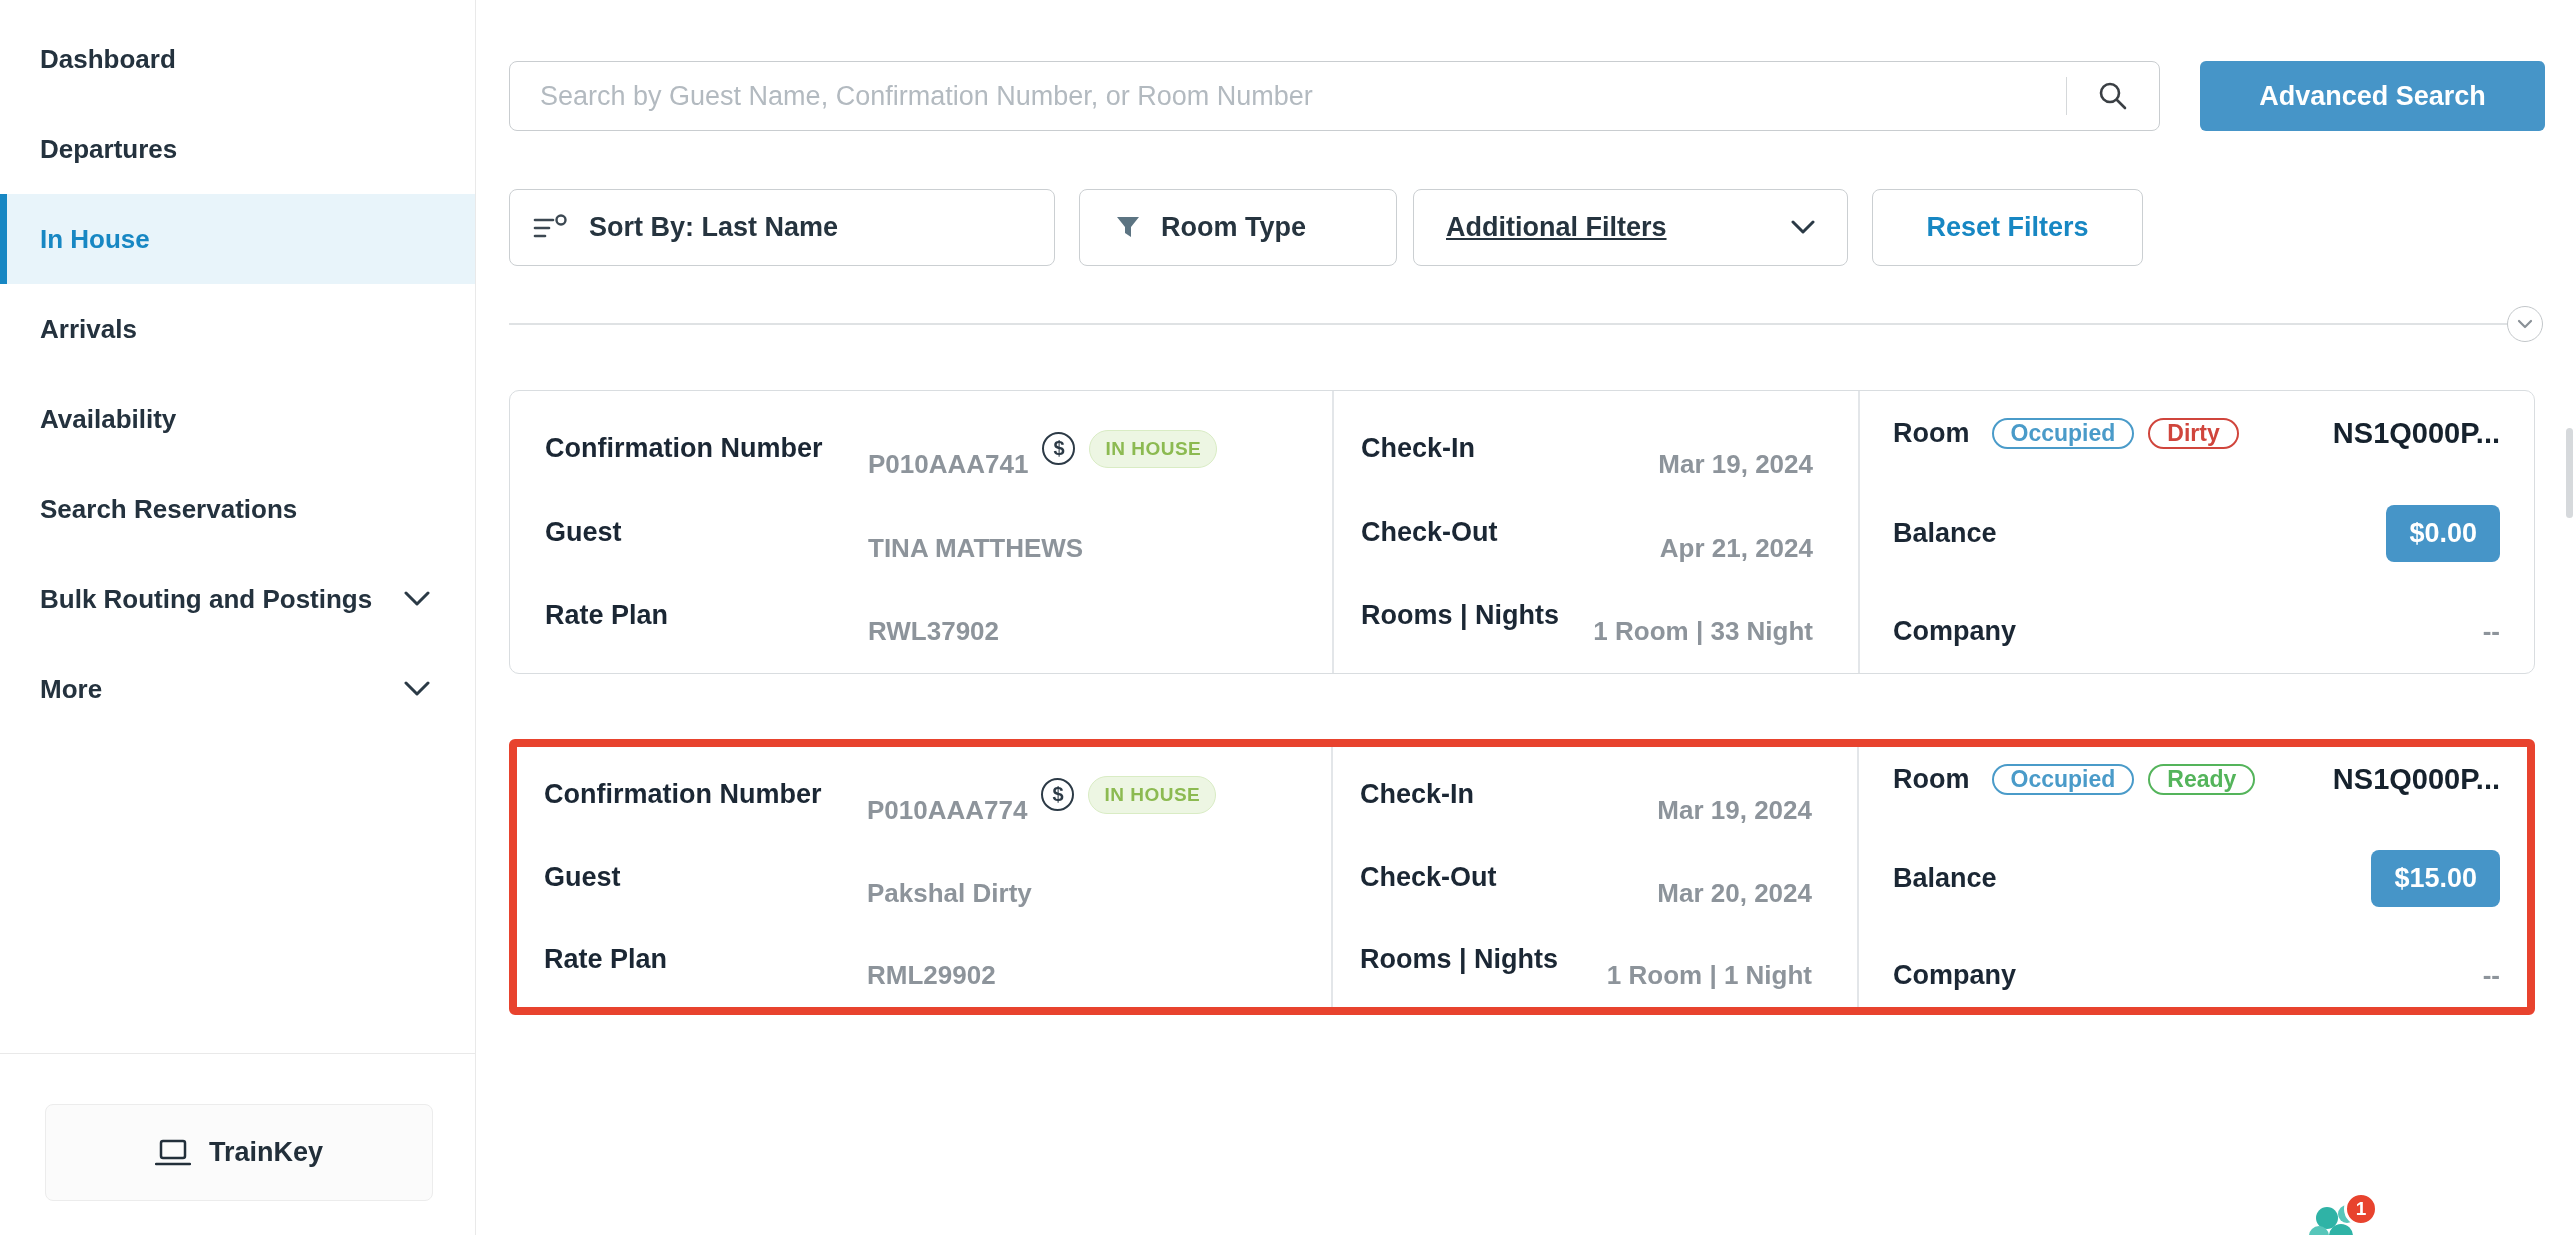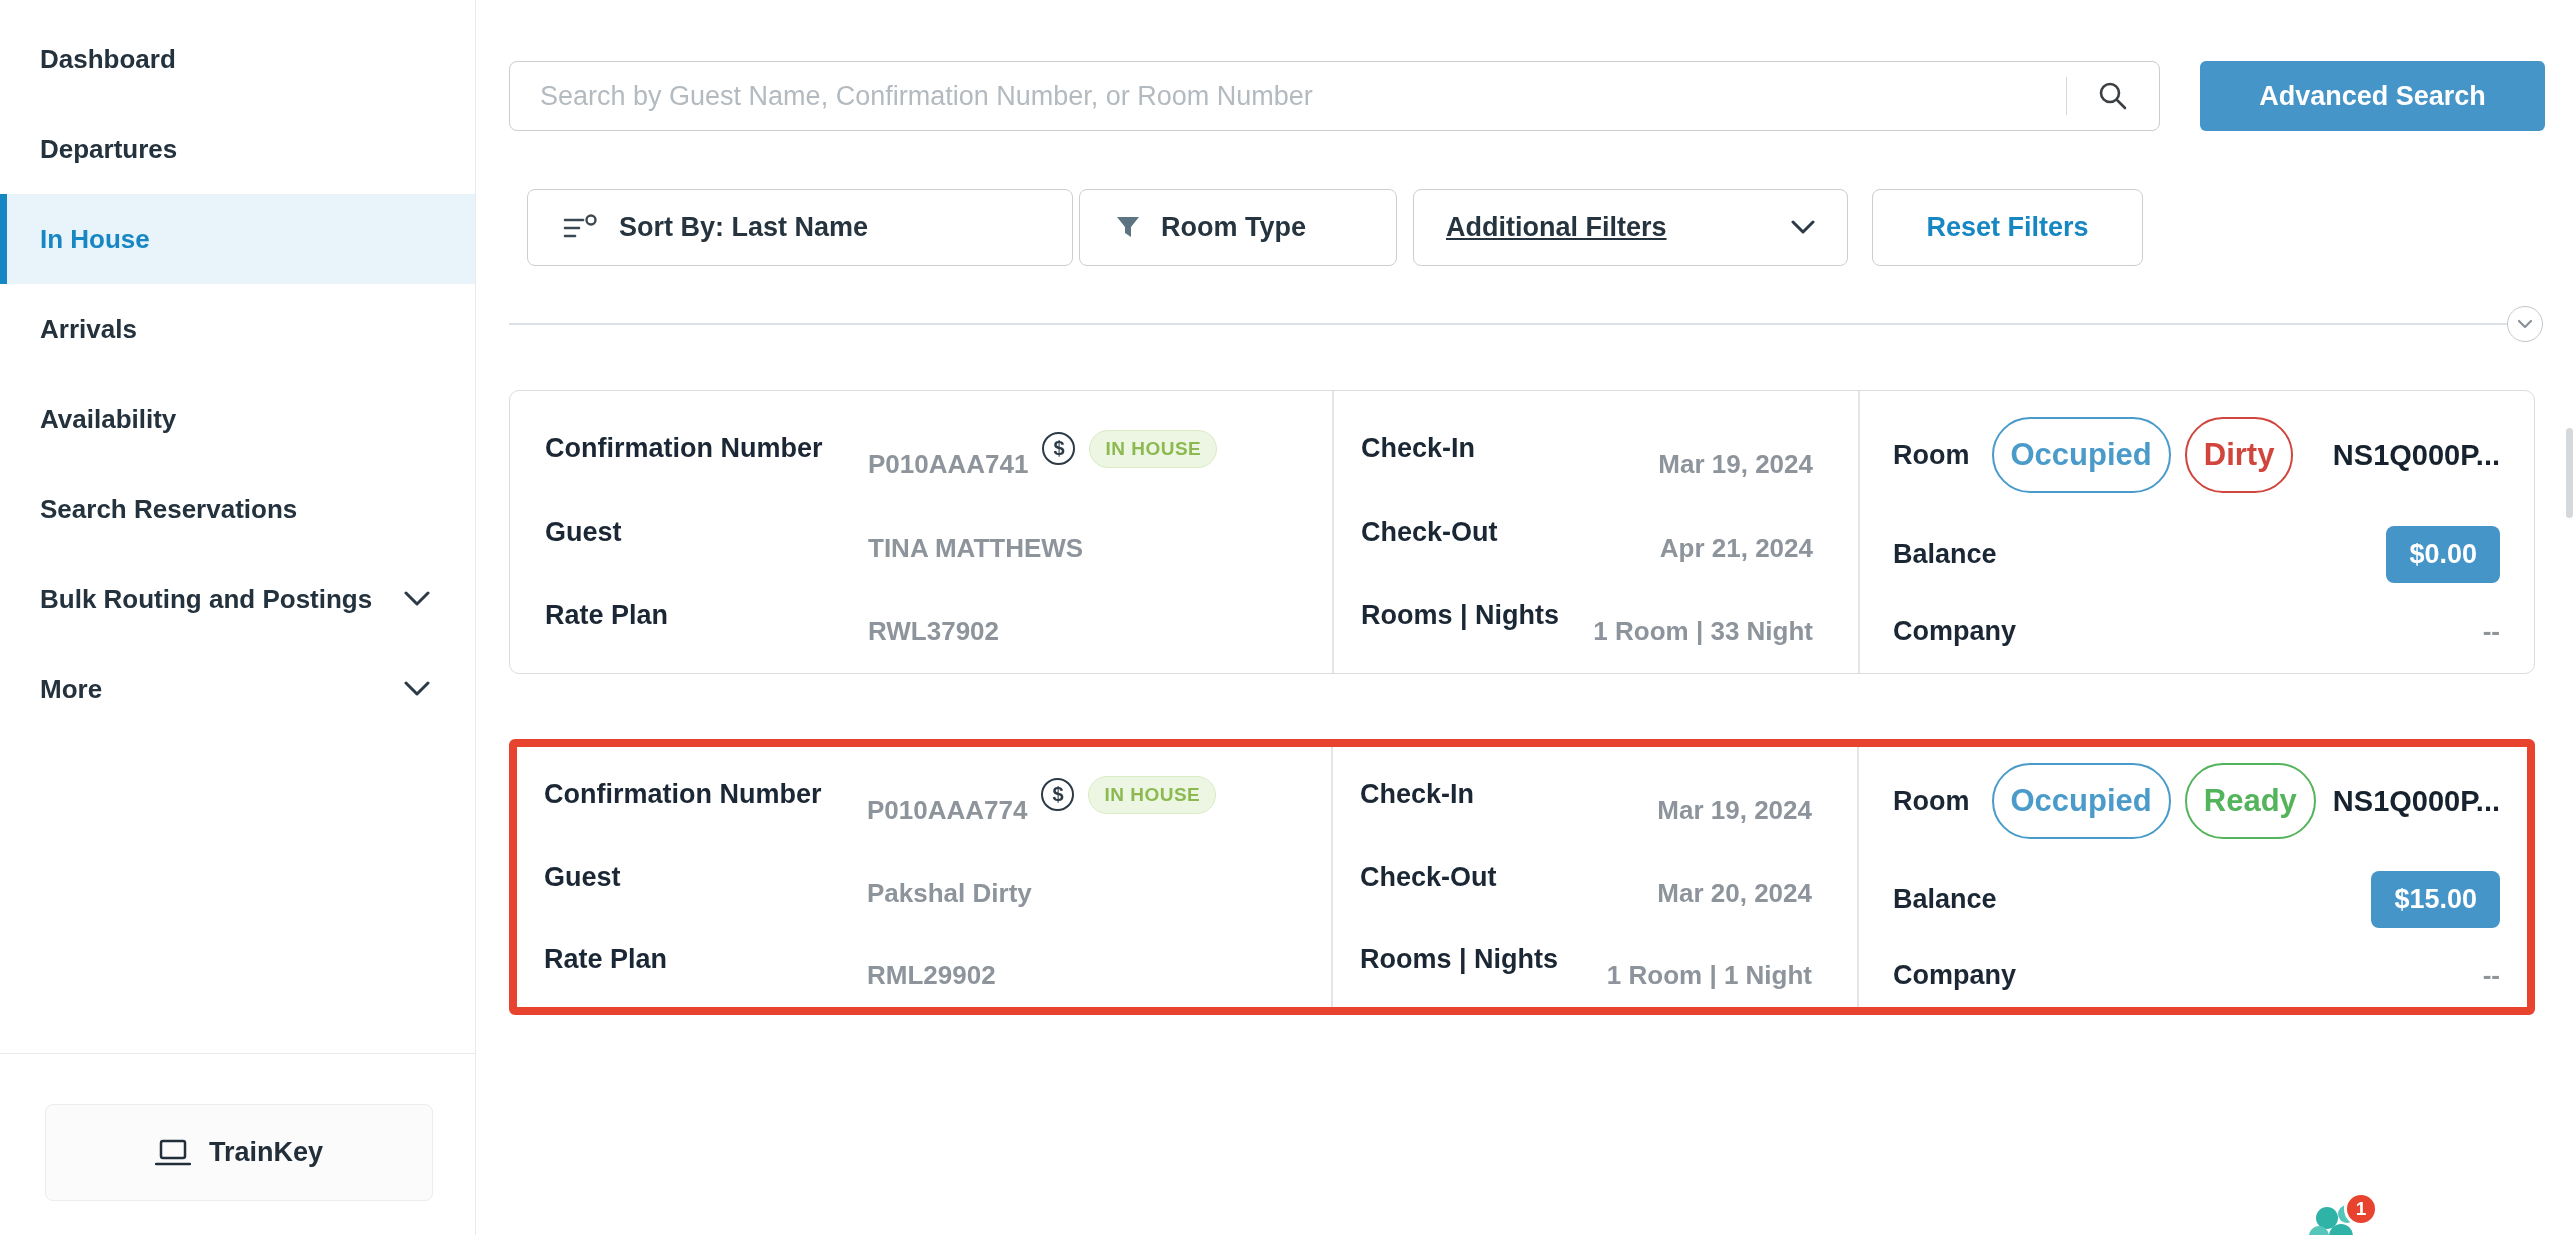--- a/index.html
+++ b/index.html
@@ -38,21 +38,21 @@
     background:none; border:none; cursor:pointer;}
   .advanced-btn{position:absolute; left:2200px; top:61px; width:345px; height:70px;
     background:var(--accent); color:#fff; border:none; border-radius:6px; font-size:27px;
     font-weight:600; cursor:pointer; font-family:"Liberation Sans", sans-serif;}
 
   
   .fbtn{position:absolute; top:189px; height:77px; background:#fff;
     border:1.5px solid #cbcfd2; border-radius:8px; display:flex; align-items:center;
     font-size:27px; font-weight:600; color:#26343f; cursor:pointer; gap:20px;
     font-family:"Liberation Sans", sans-serif;}
-  .fbtn.sort{left:509px; width:546px; padding-left:35px;margin-left:18px;}
+  .fbtn.sort{left:509px; width:546px; padding-left:23px;}
   .fbtn.roomtype{left:1079px; width:318px; padding-left:35px;}
   .fbtn.additional{left:1413px; width:435px; padding:0 32px; justify-content:space-between;text-decoration:underline;}
   .fbtn.reset{left:1872px; width:271px; justify-content:center; color:var(--link);}
 
   .list-divider{position:absolute; left:509px; top:323px; width:2026px; height:1.5px; background:#dfe2e4;}
   .collapse-circle{position:absolute; left:2507px; top:306px; width:36px; height:36px;
     border:1.5px solid #c3c7ca; border-radius:50%; background:#fff; display:flex;
     align-items:center; justify-content:center; cursor:pointer;}
 
   
@@ -73,21 +73,21 @@
   .lbl{font-size:27px; font-weight:700; color:#1b2734;}
   .col1 .lbl{width:323px; flex:none;}
   .val{font-size:26px; font-weight:700; color:#8d949b;margin-top:32px;}
   .col2 .crow{justify-content:space-between;}
   .vgroup{display:flex; align-items:center; gap:14px;}
   .dollar-icon{width:33px; height:33px; border:2px solid #2c3a46; border-radius:50%;
     display:inline-flex; align-items:center; justify-content:center; font-size:20px;
     font-weight:700; color:#2c3a46;}
   .inhouse-pill{background:var(--inhouseBg); color:var(--inhouse); border:1px solid var(--inhouseBorder);
     border-radius:994px; font-size:19px; font-weight:700; padding:7px 15px; letter-spacing:0.5px;}
-  .pill{border:2px solid; border-radius:994px; padding:18px 17px; font-size:31px;
+  .pill{border:2px solid; border-radius:994px; padding:0 17px; font-size:23px;
     font-weight:600; background:#fff;}
   .pill.blue{color:var(--occupied); border-color:var(--occupied);}
   .pill.red{color:var(--dirty); border-color:var(--dirty);}
   .pill.green{color:var(--ready); border-color:var(--ready);}
   .badges{display:flex; gap:14px; margin-left:22px;}
   .room-number{margin-left:auto; font-size:29px; font-weight:700; color:#16222d;}
   .balance-btn{margin-left:auto; background:var(--accent); color:#fff; border:none;
     border-radius:8px; font-size:27px; font-weight:600; padding:13px 23px; cursor:pointer;
     font-family:"Liberation Sans", sans-serif;}
   .dashes{margin-left:auto; font-size:26px; font-weight:700; color:#8d949b;}

